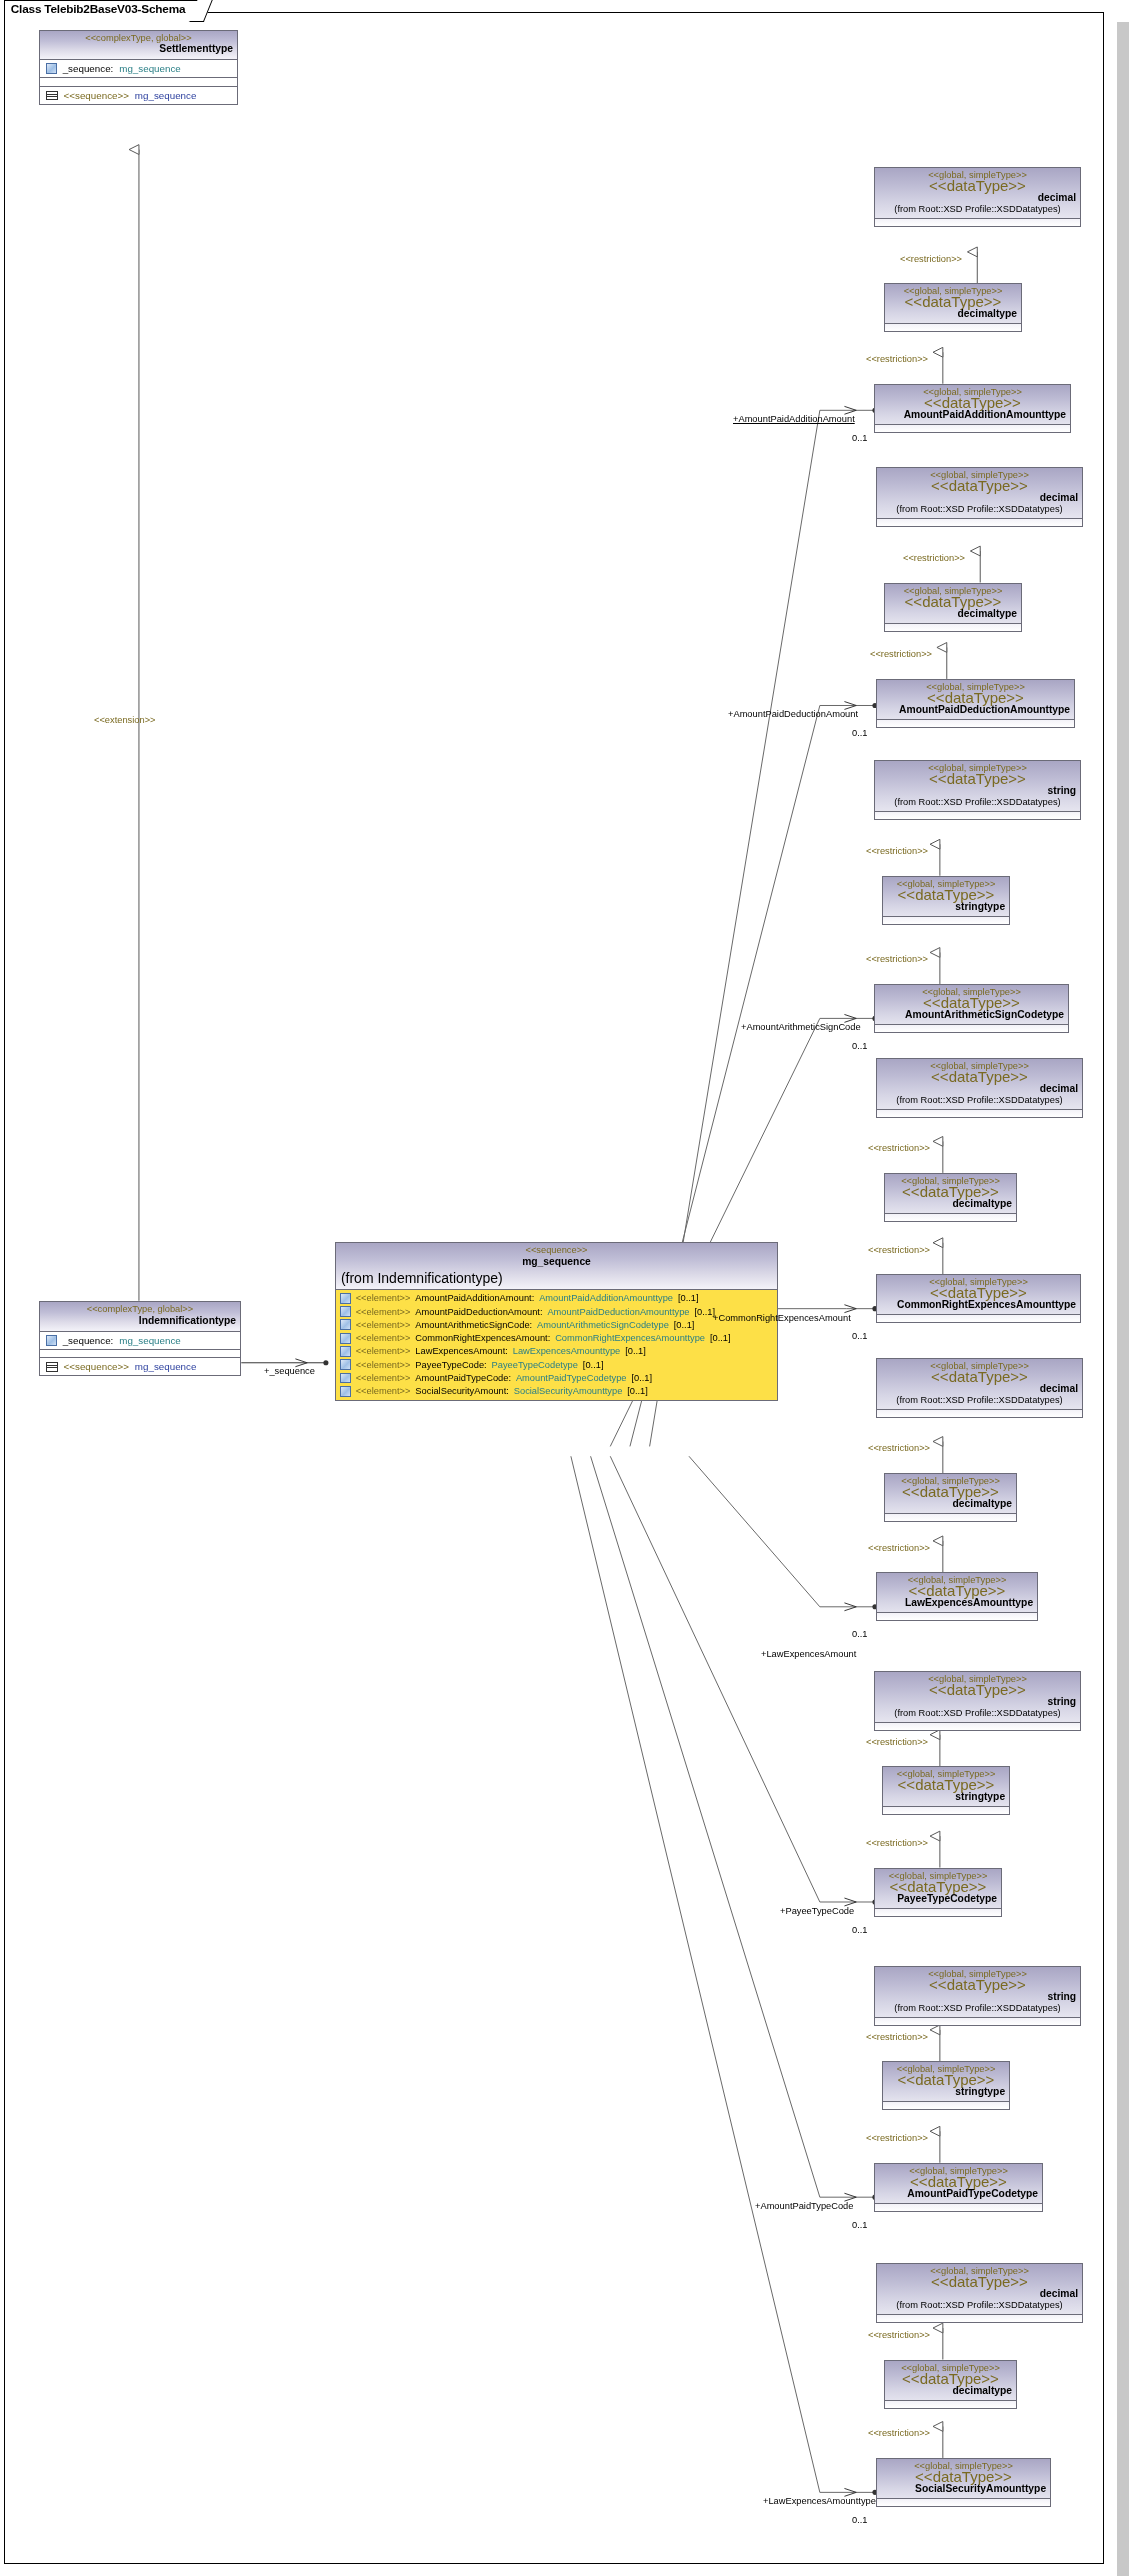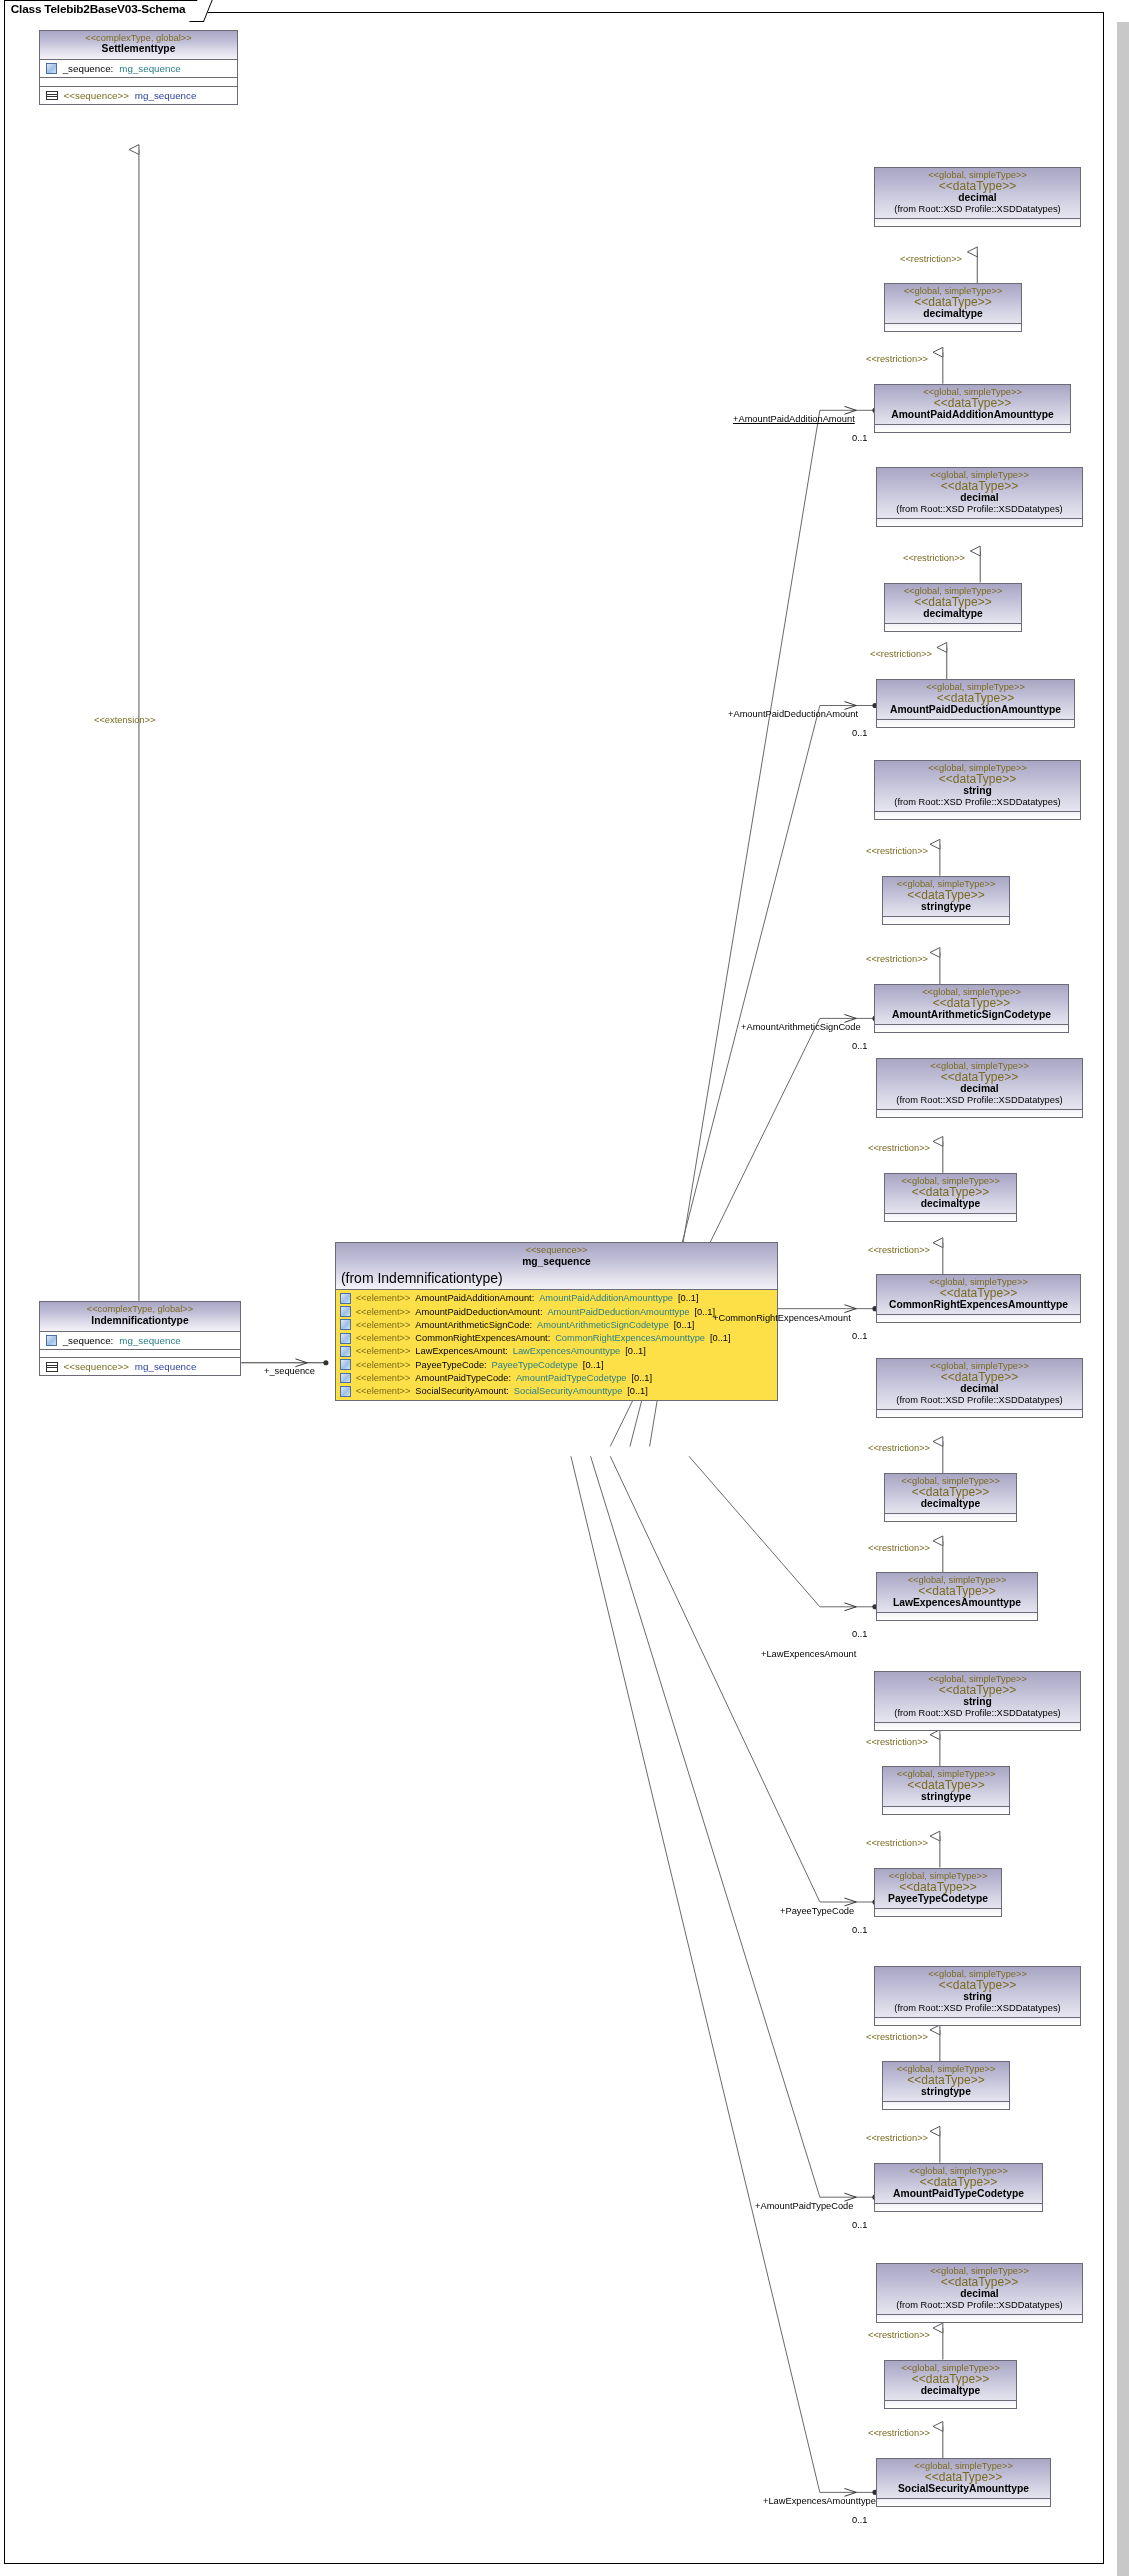--- a/index.html
+++ b/index.html
@@ -73,30 +73,31 @@
     box-sizing: border-box;
   }
   .stereo {
     color: #7a6a21;
     font-size: 9.3px;
     line-height: 10.8px;
     white-space: nowrap;
   }
   .stereo2 {
     color: #7a6a21;
-    font-size: 12px;
+    font-size: 15px;
     line-height: 10.8px;
     white-space: nowrap;
   }
   .tname {
     color: #000;
     font-size: 10.3px;
     font-weight: bold;
     line-height: 12.8px;
     white-space: nowrap;
+    text-align: right;
   }
   .fromline {
     color: #000;
     font-size: 9.3px;
     line-height: 10.8px;
     white-space: nowrap;
   }
   .emptybar {
     height: 6.9px;
     background: linear-gradient(to bottom,#f3f2f8,#ffffff);

